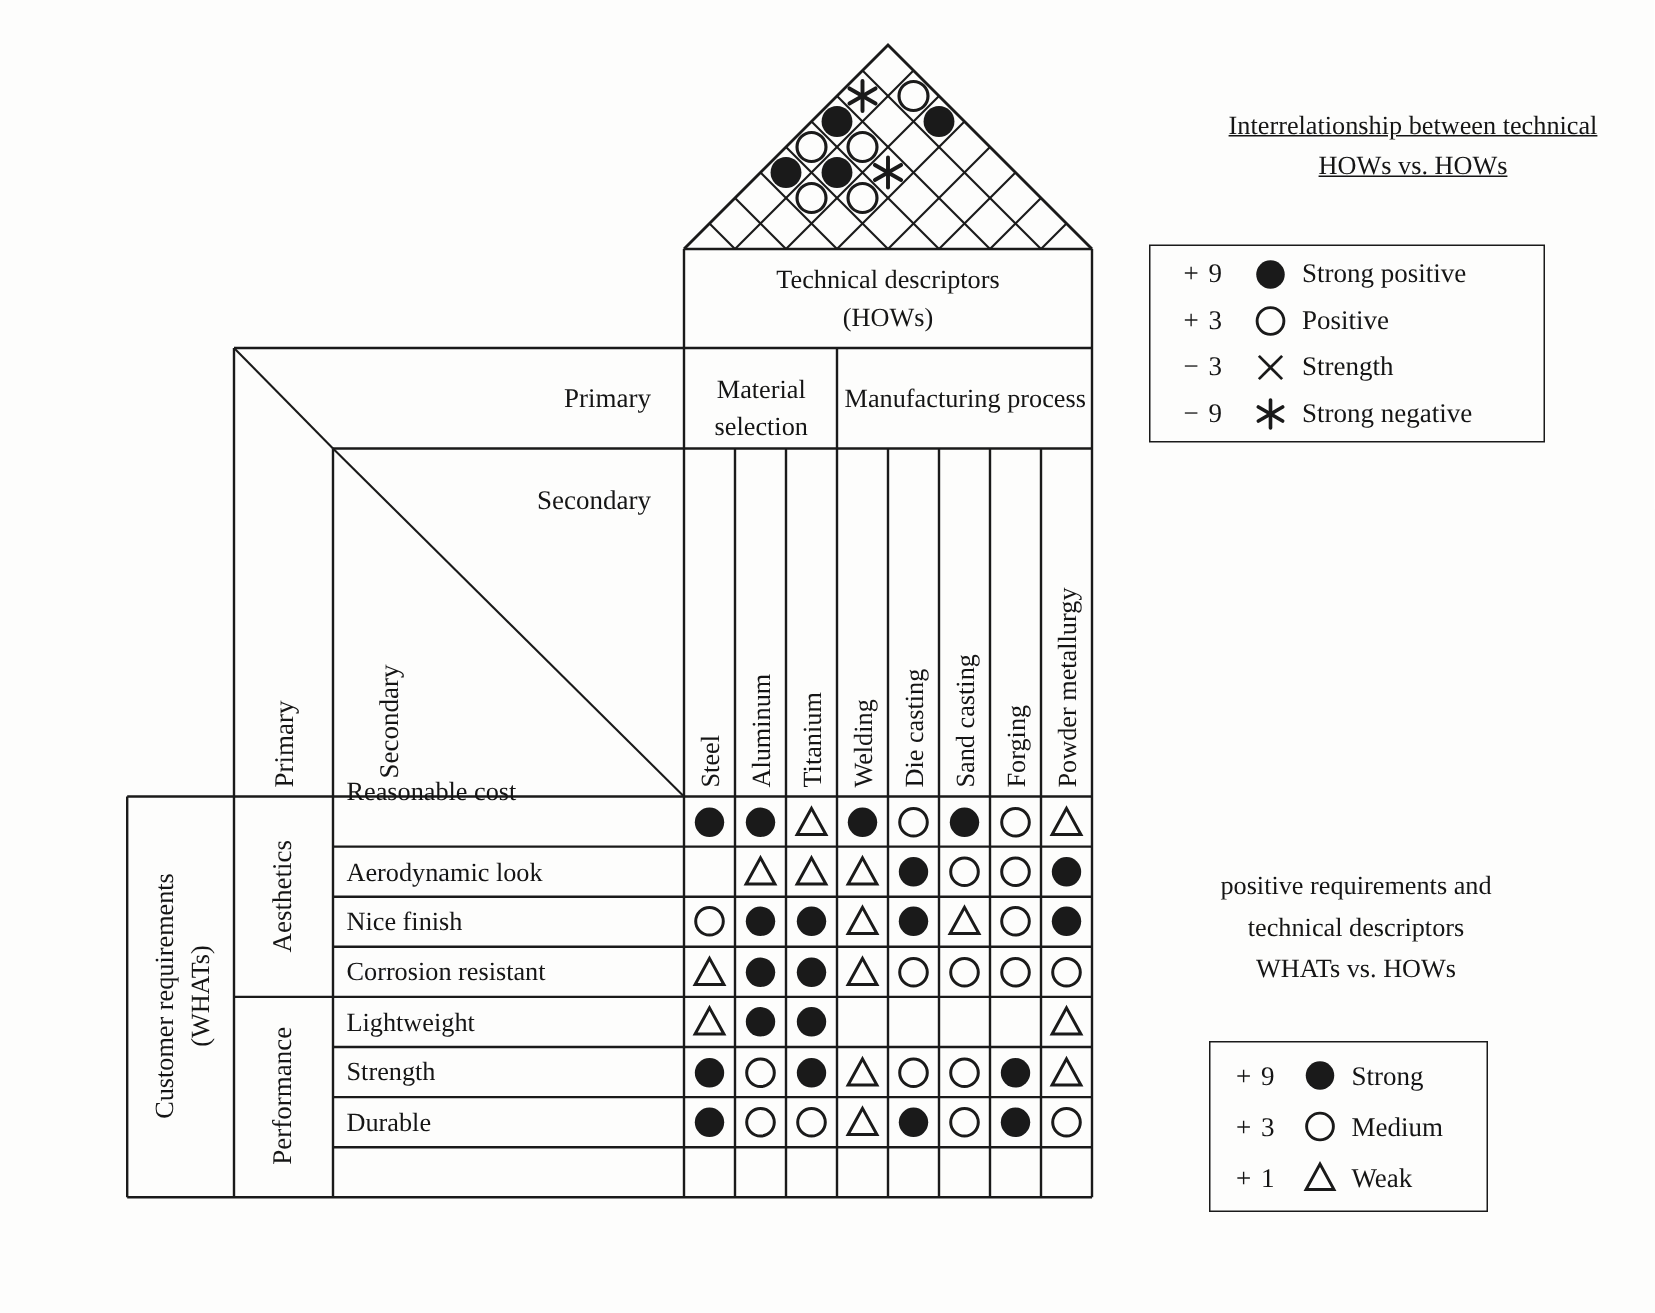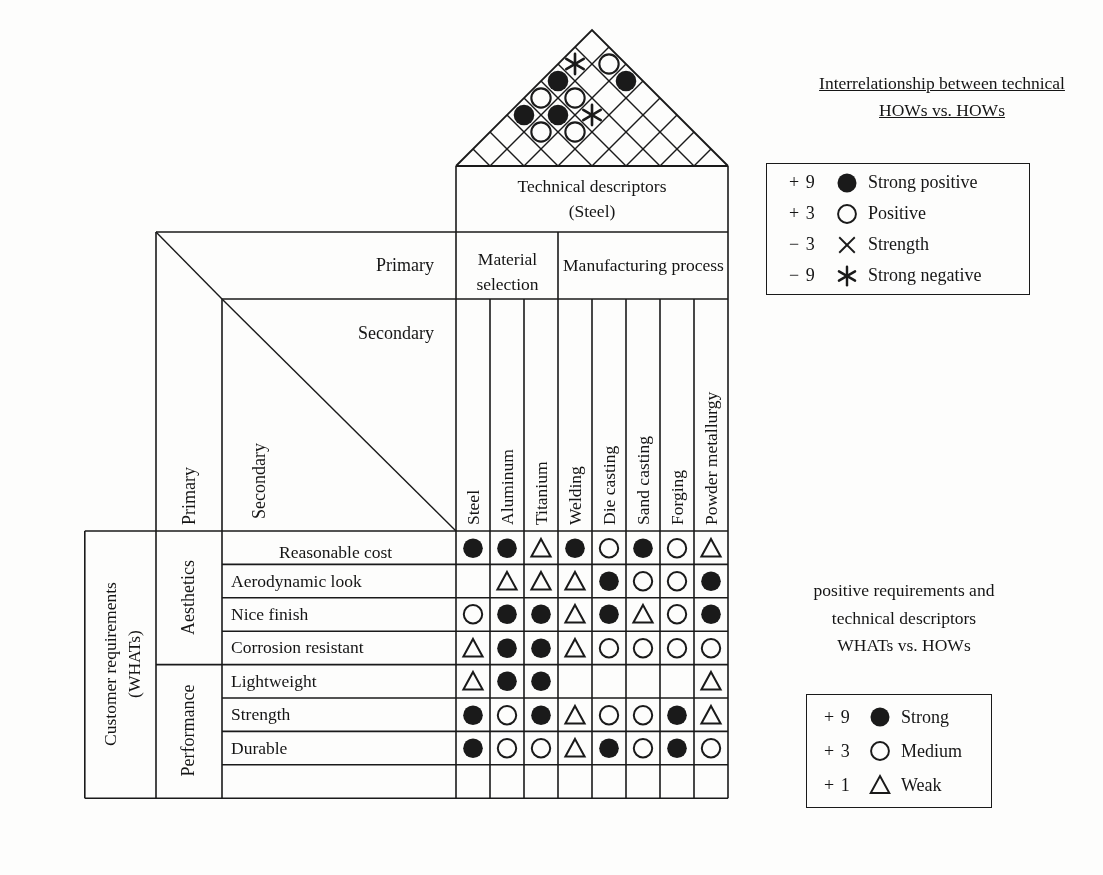--- a/index.html
+++ b/index.html
@@ -141,21 +141,21 @@
           <line x1="600.7295360701471" y1="109.96000000000001" x2="583.2704639298529" y2="120.03999999999999"></line>
         </g>
       </g>
       <g>
         <circle cx="626" cy="81" r="10.290000000000001" fill="#1a1a1a"></circle>
       </g>
     </svg>
 
   <div class="abs techhdr">
     <div>Technical descriptors</div>
-    <div>(Steel)</div>
+    <div>(HOWs)</div>
   </div>
 
   <div class="abs primary-h">Primary</div>
   <div class="abs grpcell grp-mat">Material selection</div>
   <div class="abs grpcell grp-man">Manufacturing process</div>
 
   <div class="abs secondary-h">Secondary</div>
   <div class="abs vrot rot-primary">Primary</div>
   <div class="abs vrot rot-secondary">Secondary</div>
 
@@ -170,21 +170,21 @@
       <div class="abs vrot collabel" style="left: 357px; top: 398px;">Steel</div>
       <div class="abs vrot collabel" style="left: 391px; top: 398px;">Aluminum</div>
       <div class="abs vrot collabel" style="left: 425px; top: 398px;">Titanium</div>
       <div class="abs vrot collabel" style="left: 459px; top: 398px;">Welding</div>
       <div class="abs vrot collabel" style="left: 493px; top: 398px;">Die casting</div>
       <div class="abs vrot collabel" style="left: 527px; top: 398px;">Sand casting</div>
       <div class="abs vrot collabel" style="left: 561px; top: 398px;">Forging</div>
       <div class="abs vrot collabel" style="left: 595px; top: 398px;">Powder metallurgy</div>
     </div>
   <div id="rowArea">
-      <div class="abs rowlabel" style="left: 222px; top: 531px; width: 234px; height: 42px; margin-left: 48px;">Reasonable cost</div>
+      <div class="abs rowlabel" style="left: 222px; top: 506px; width: 234px; height: 42px;">Reasonable cost</div>
       <div class="abs rowlabel" style="left: 222px; top: 564.4px; width: 234px; height: 33.4px;">Aerodynamic look</div>
       <div class="abs rowlabel" style="left: 222px; top: 597.8px; width: 234px; height: 33.4px;">Nice finish</div>
       <div class="abs rowlabel" style="left: 222px; top: 631.2px; width: 234px; height: 33.4px;">Corrosion resistant</div>
       <div class="abs rowlabel" style="left: 222px; top: 664.6px; width: 206px; height: 33.4px;">Lightweight</div>
       <div class="abs rowlabel" style="left: 222px; top: 698px; width: 234px; height: 33.4px;">Strength</div>
       <div class="abs rowlabel" style="left: 222px; top: 731.4px; width: 200px; height: 33.4px;">Durable</div>
       <div class="abs rowlabel" style="left: 222px; top: 764.8px; width: 234px; height: 33.4px;"></div>
     </div>
   <div id="cellArea">
       <div class="abs cell" style="left: 456px; top: 531px; width: 34px; height: 33.4px;">

